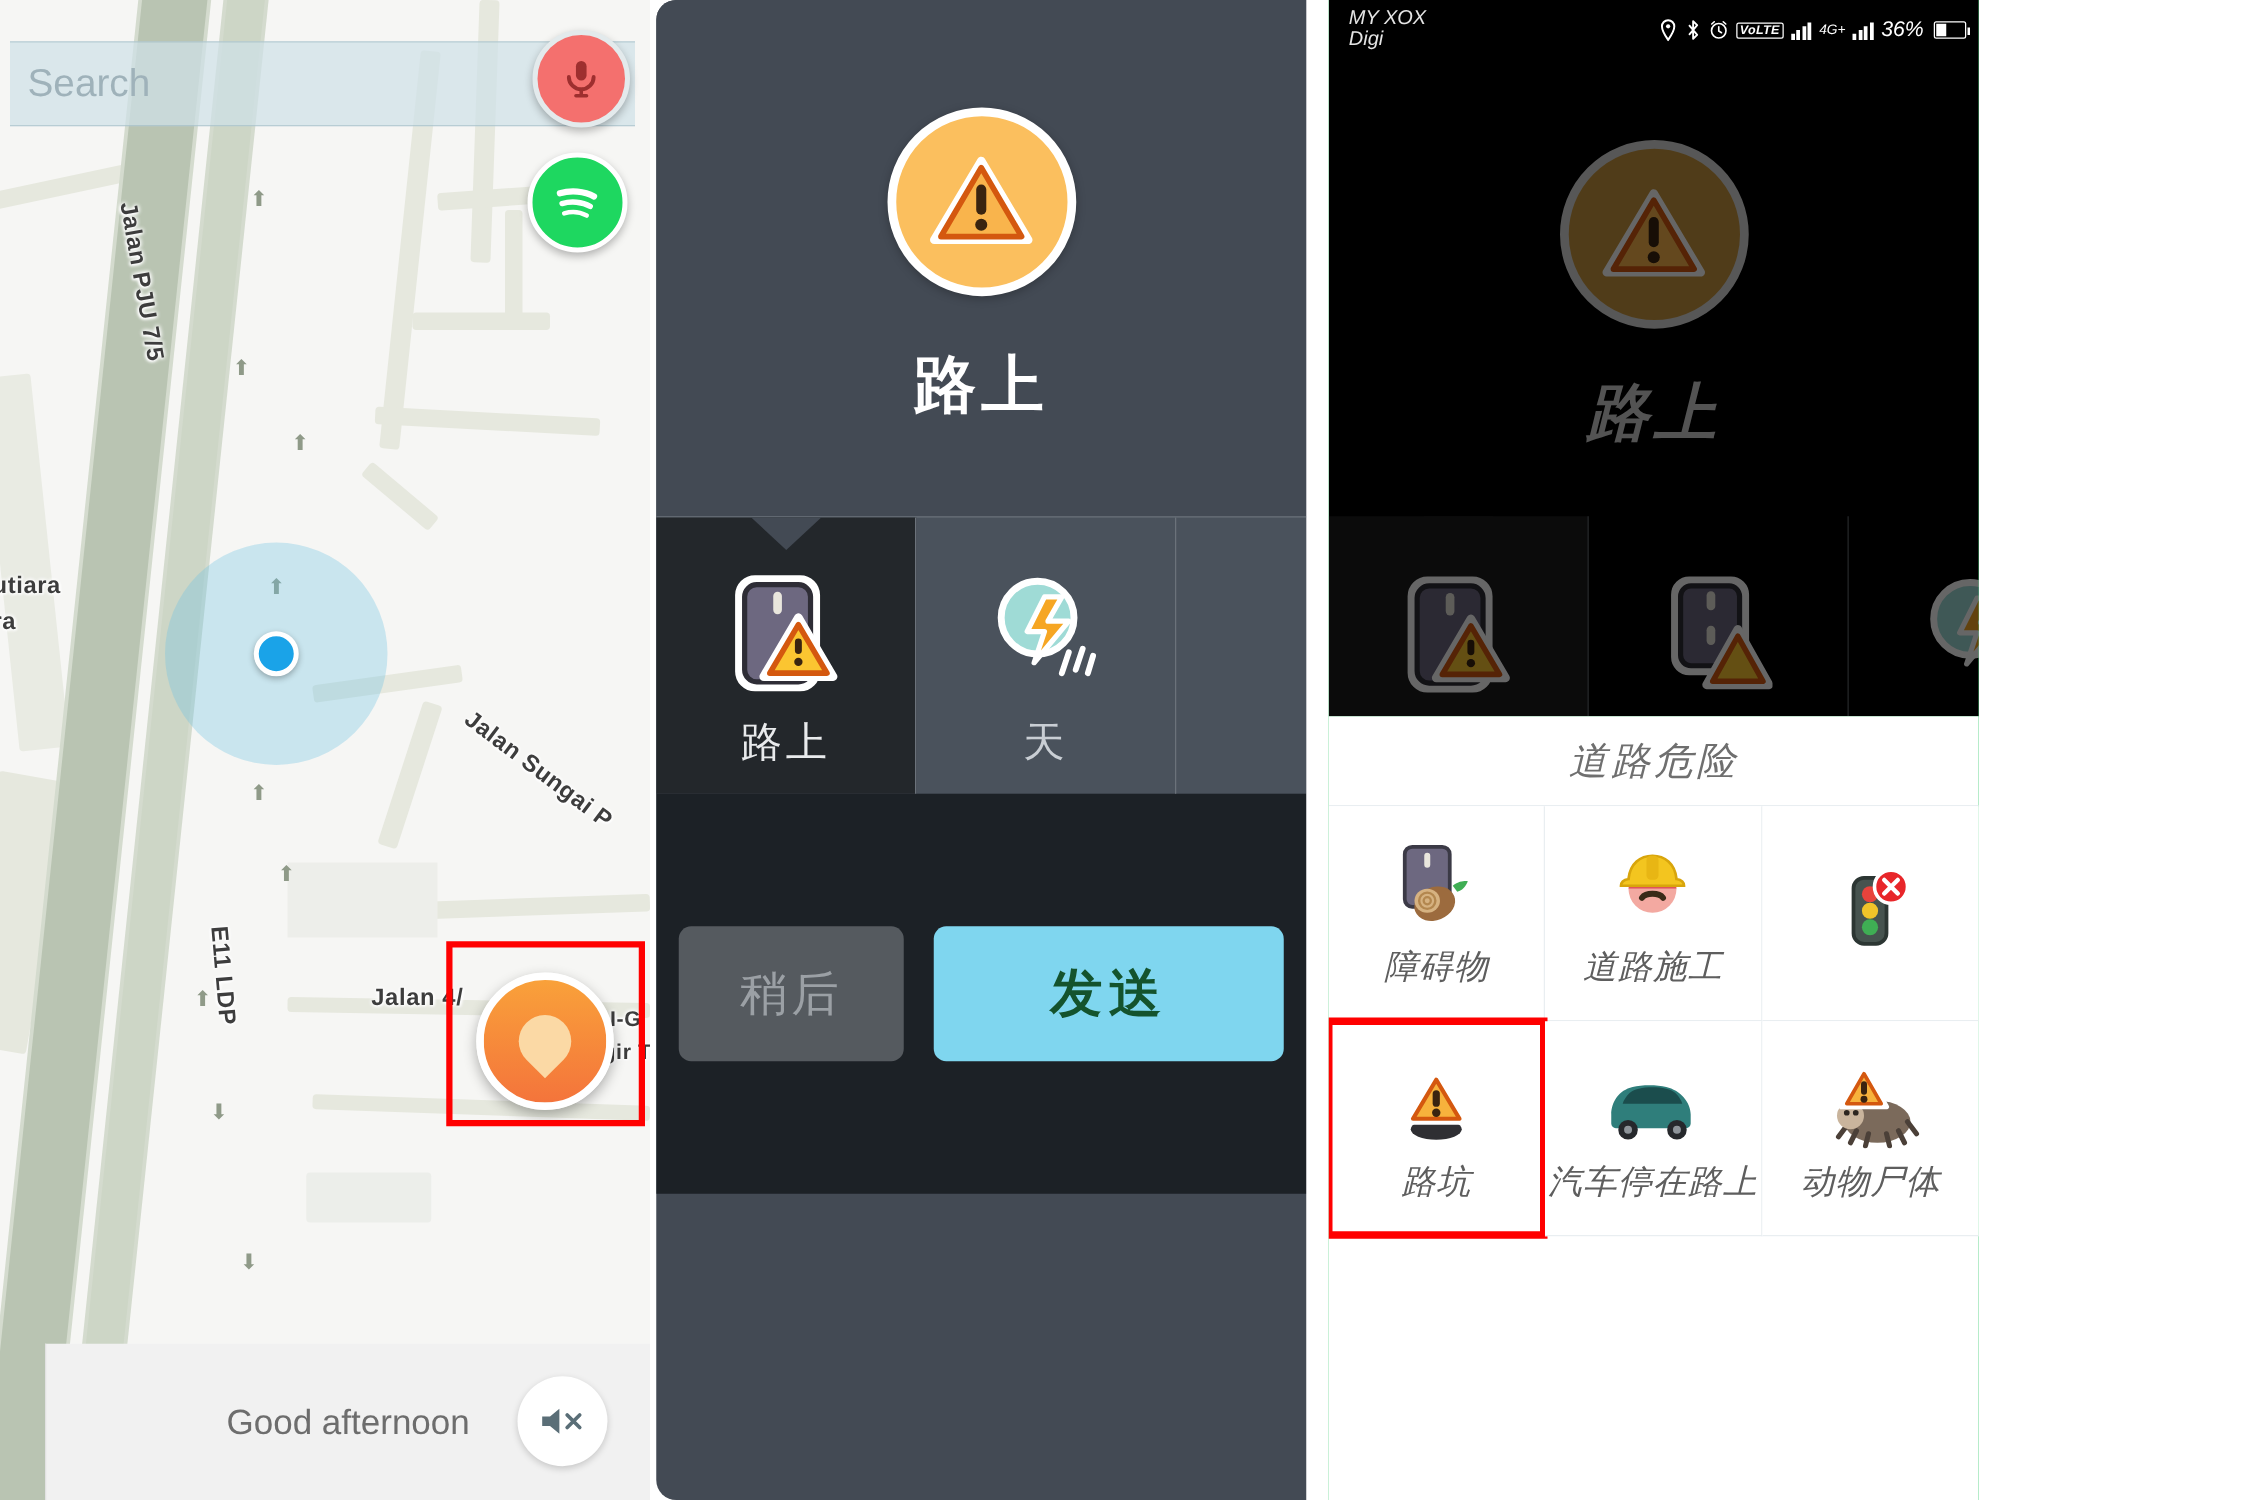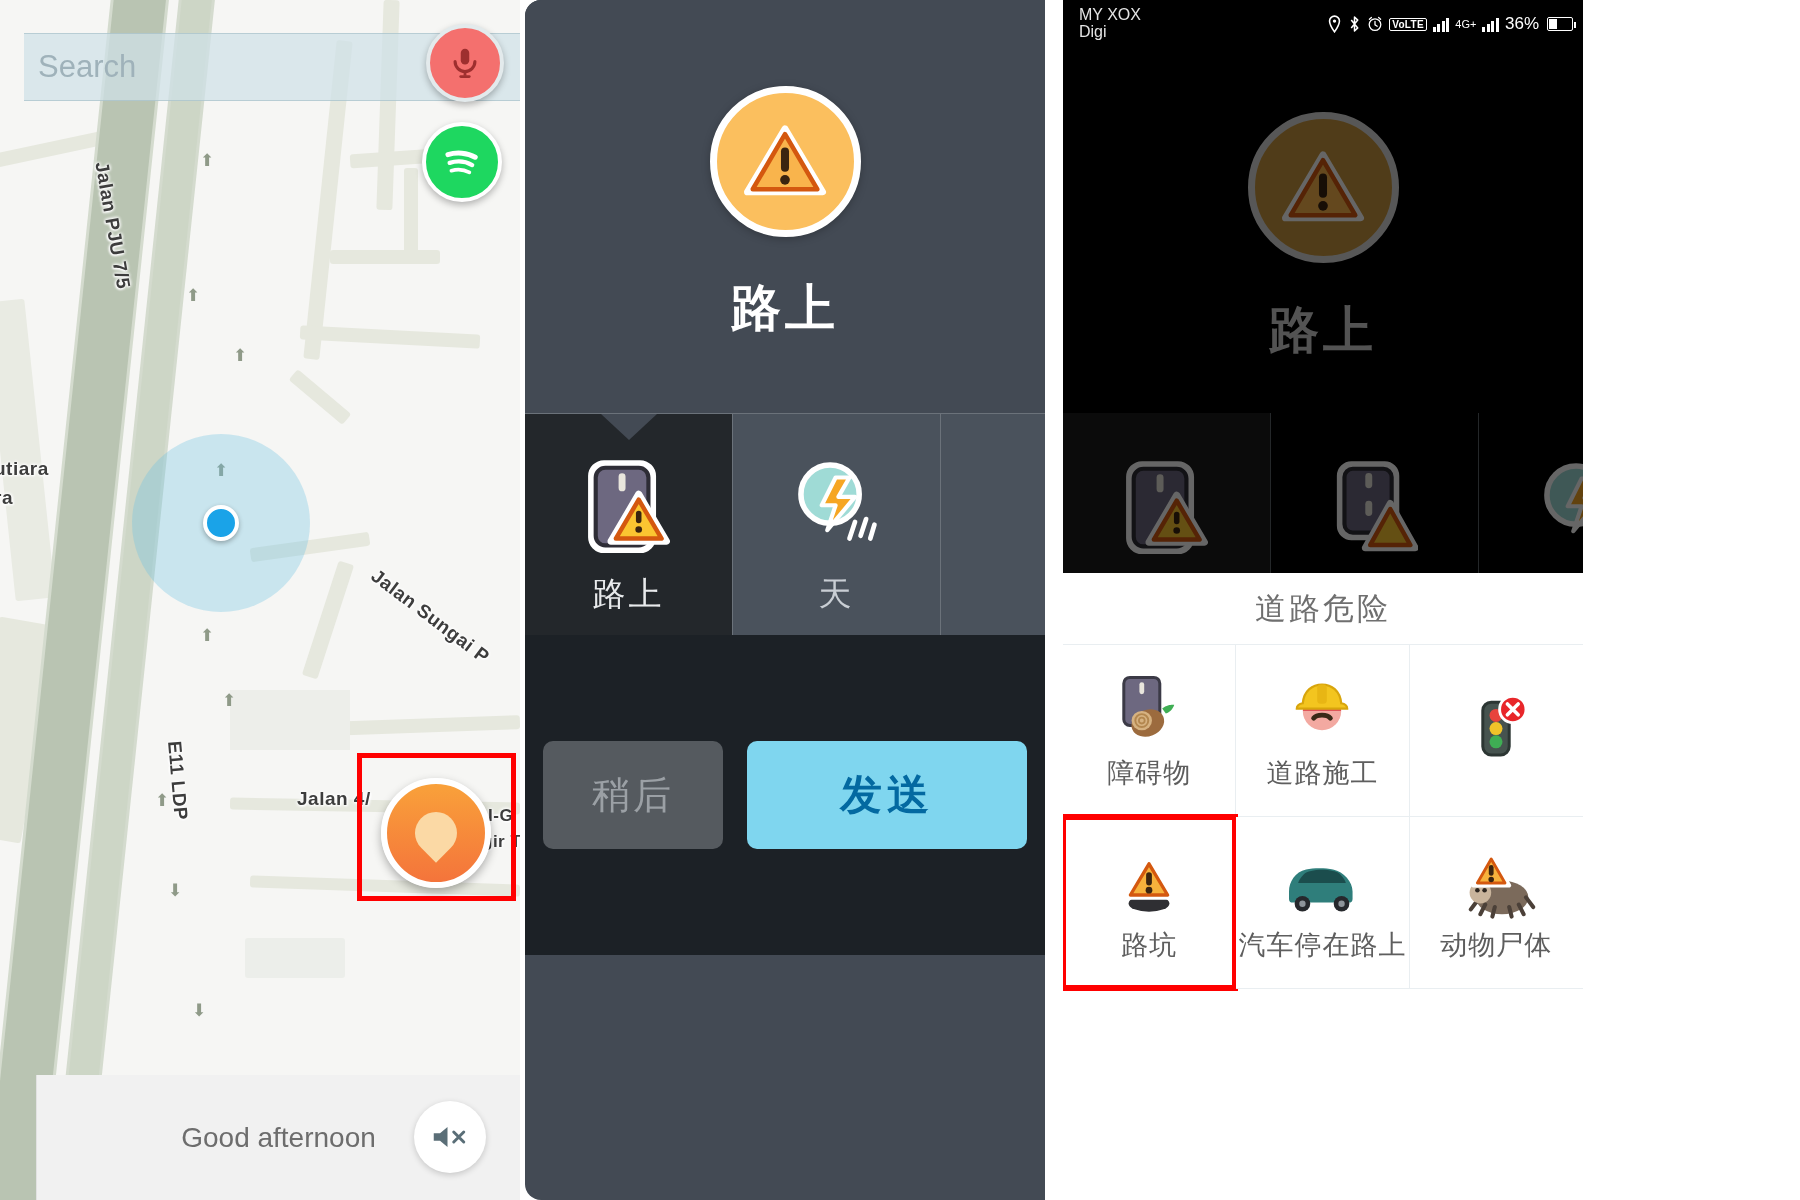--- a/index.html
+++ b/index.html
@@ -26,21 +26,21 @@
     position: absolute; color: #3d3d3d; font-weight: bold;
     font-size: 19px; letter-spacing: .5px;
     text-shadow: 0 0 4px #fff, 0 0 4px #fff, 0 0 3px #fff, 1px 1px 2px #fff;
     white-space: nowrap;
   }
 
   .dir-arrow { position: absolute; color: #8f9a88; font-size: 17px; }
 
   
   .search-bar {
-    position: absolute; left: 24px; top: 33px; width: 500px; height: 68px;
+    position: absolute; left: 8px; top: 33px; width: 500px; height: 68px;
     background: rgba(207,224,231,.72);
     border-top: 1px solid rgba(150,180,190,.5);
     border-bottom: 1px solid rgba(150,180,190,.5);
     display: flex; align-items: center; padding-left: 14px;
   }
   .search-placeholder { color: #9fb2ba; font-size: 31px; }
 
   .fab {
     position: absolute; border-radius: 50%;
     display: flex; align-items: center; justify-content: center;
@@ -123,26 +123,26 @@
   .comment-ph { color: #9aa2ab; font-size: 34px; letter-spacing: 2px; }
 
   .p2-footer { height: 320px; background: #1c2126; display: flex; align-items: center; gap: 24px; padding: 0 18px; }
   .btn-later {
     width: 180px; height: 108px; border-radius: 10px; background: #555a5f;
     color: #9ba0a5; font-size: 38px; display: flex; align-items: center; justify-content: center;
     letter-spacing: 3px;
   }
   .btn-send {
     flex: 1; height: 108px; border-radius: 10px; background: #7fd6ef;
-    color: #0369a1; font-size: 42px; font-weight: bold;
+    color: #14532d; font-size: 42px; font-weight: bold;
     display: flex; align-items: center; justify-content: center; letter-spacing: 5px;
   }
 
   
-  .panel3 { position: relative; width: 520px; height: 1200px; overflow: hidden; background: #22c55e; margin-left: 18px; }
+  .panel3 { position: relative; width: 520px; height: 1200px; overflow: hidden; background: #22c55e; margin-left: 18px; font-style: italic; }
   .statusbar { height: 48px; background: #000000; display: flex; align-items: center; padding: 0 10px 0 16px; }
   .sb-carrier { display: flex; flex-direction: column; line-height: 1.05; }
   .sb-carrier span { color: #e4e4e4; font-size: 16px; }
   .sb-icons { margin-left: auto; display: flex; align-items: center; gap: 6px; color: #ffffff; font-size: 17px; }
   .volte-badge {
     border: 1px solid #fff; border-radius: 2px; font-size: 10px;
     padding: 0 2px; letter-spacing: .3px; font-weight: bold;
   }
   .sb-bars { display: flex; align-items: flex-end; gap: 1.5px; height: 15px; }
   .sb-bars i { display: block; width: 3px; background: #fff; }

